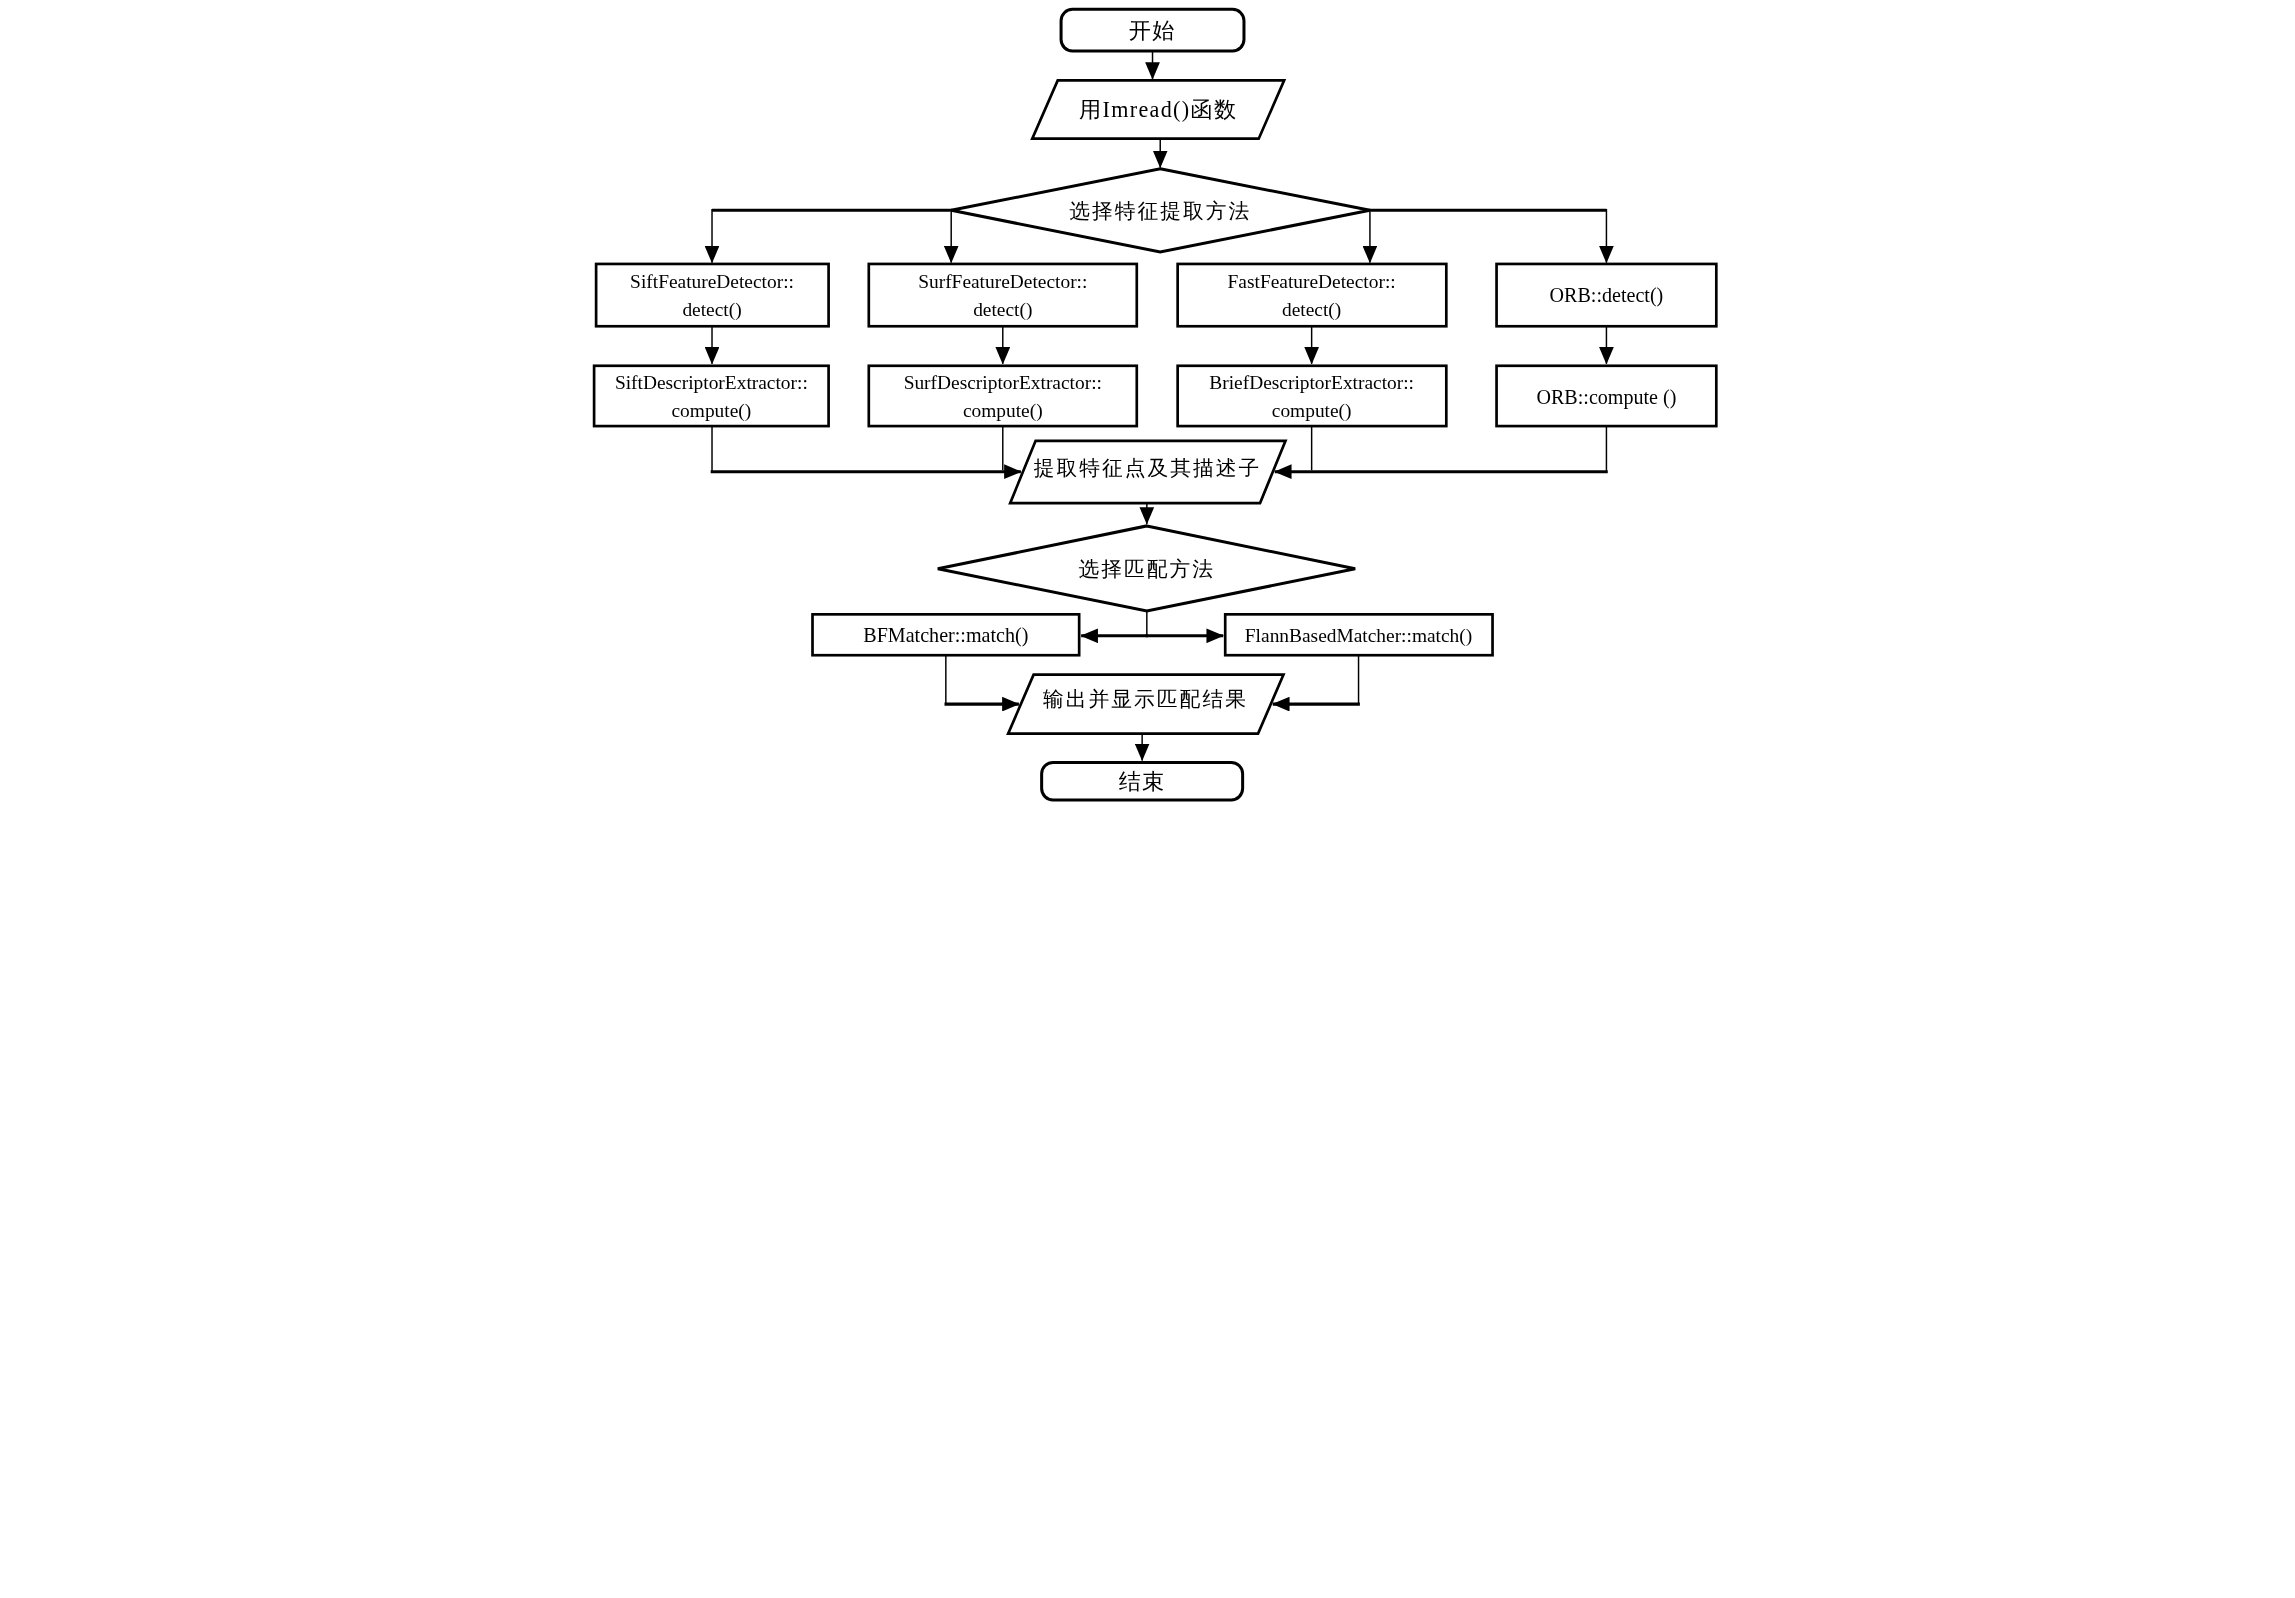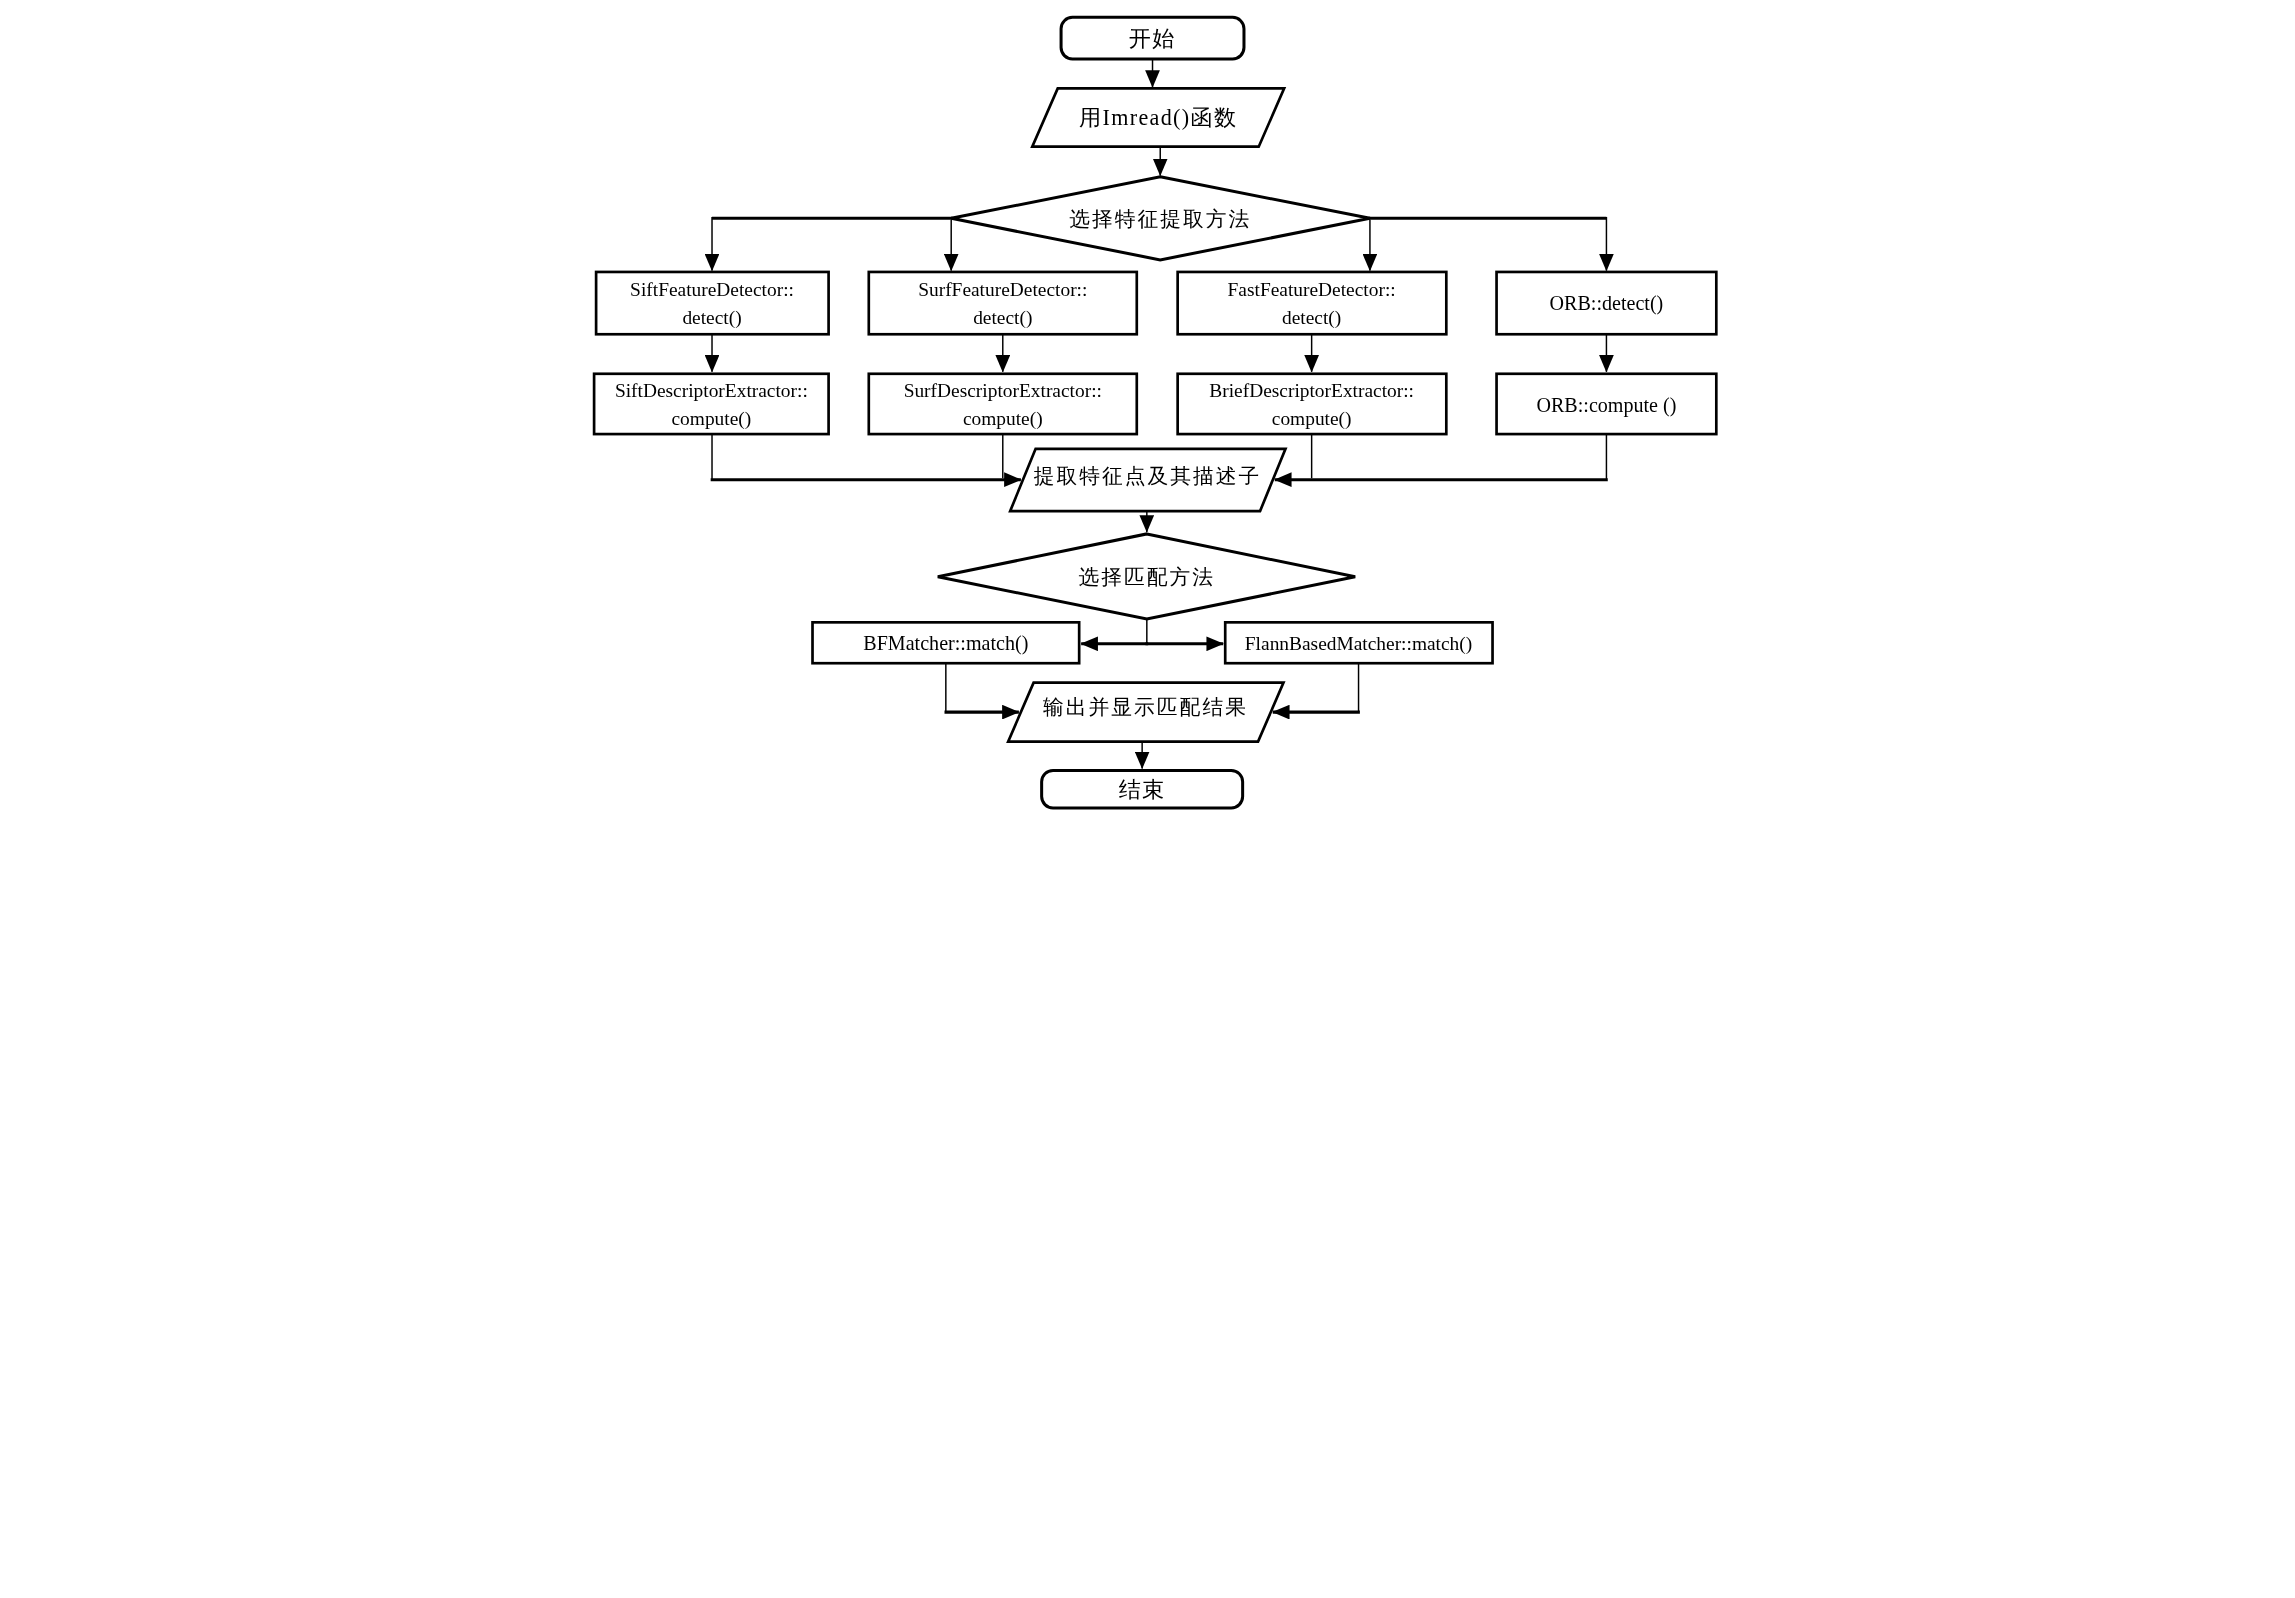--- a/index.html
+++ b/index.html
@@ -3,21 +3,21 @@
 <meta charset="utf-8">
 <style>
   html, body {
     margin: 0;
     padding: 0;
     background: #ffffff;
   }
   .stage {
     width: 100%;
     max-width: 1147px;
-    margin: 12px auto;
+    margin: 4px auto;
     background: #ffffff;
   }
   svg { display: block; width: 100%; height: auto; }
 
   .shape {
     fill: #ffffff;
     stroke: #000000;
     stroke-width: 4;
   }
   .shape.heavy { stroke-width: 4.5; }

